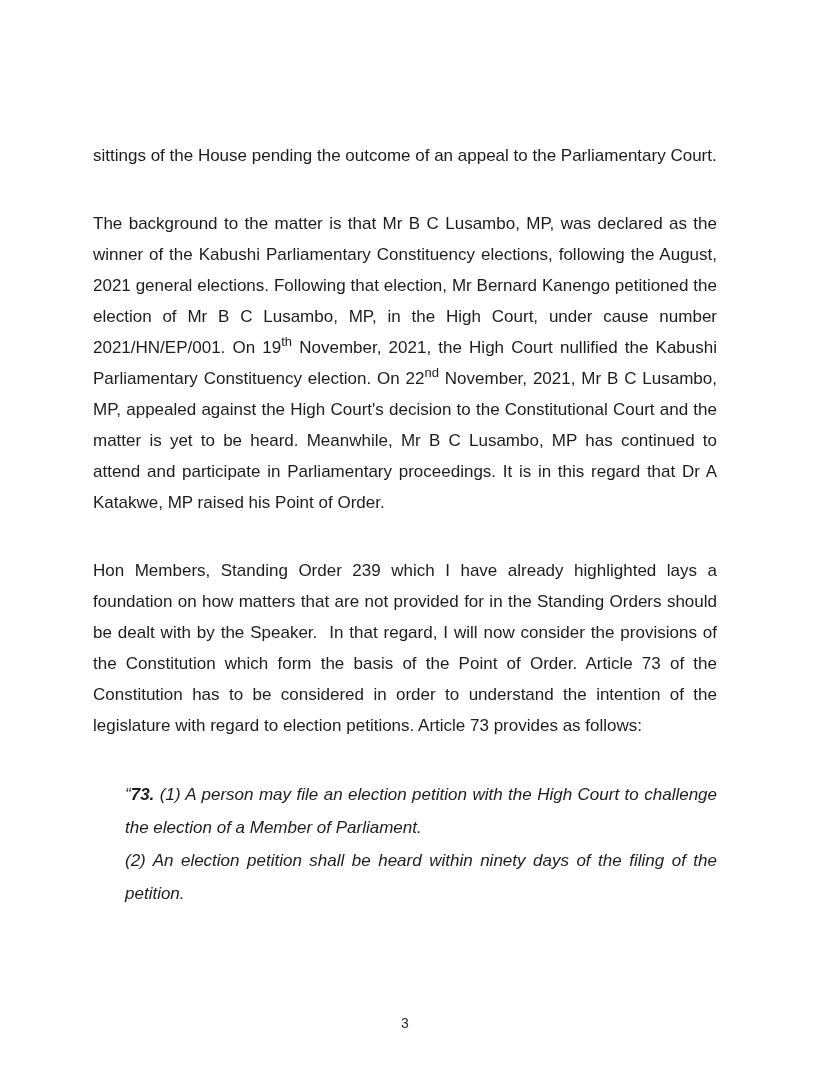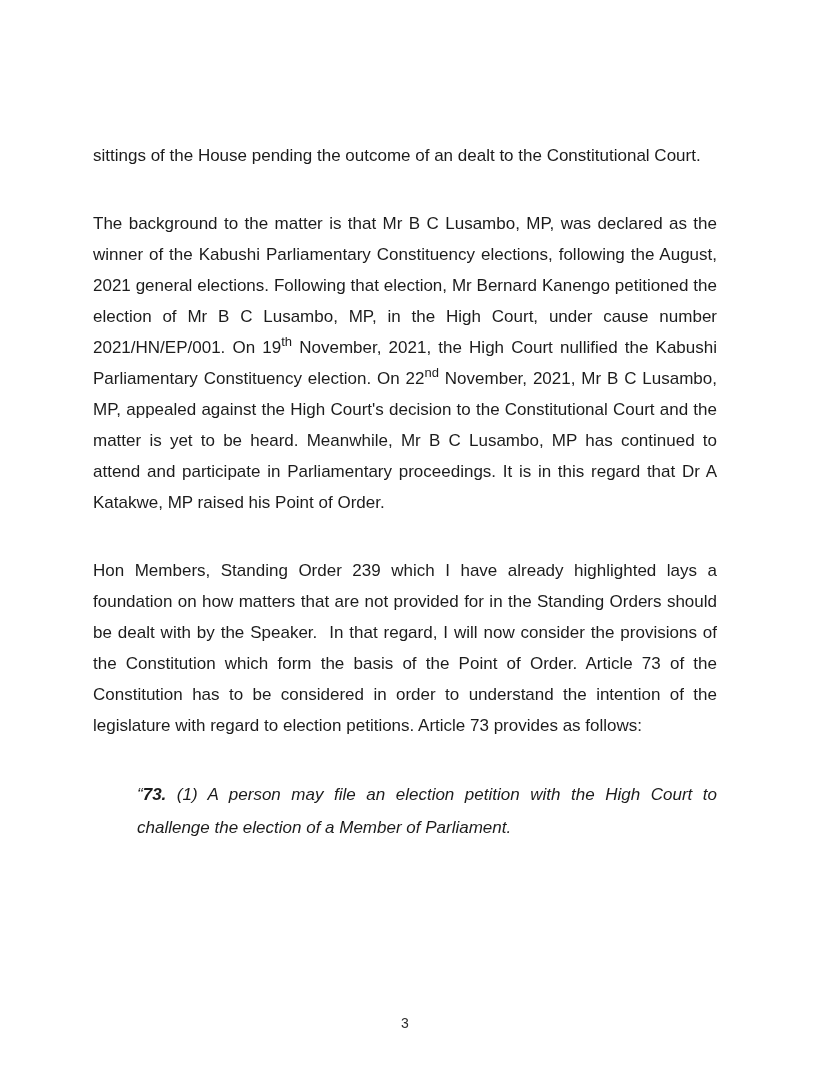--- a/index.html
+++ b/index.html
@@ -24,21 +24,21 @@
     padding: 0;
     font-size: 17px;
     color: #1c1c1c;
     text-align: justify;
   }
   p.body {
     line-height: 31px;
     margin-bottom: 37px;
   }
   .quote-block {
-    margin-left: 44px;
+    margin-left: 32px;
   }
   p.quote {
     line-height: 33px;
     font-style: italic;
   }
   p.quote b {
     font-weight: bold;
   }
   sup.ord {
     font-size: 13px;
@@ -57,23 +57,24 @@
   .page-number {
     font-size: 14px;
     color: #2b2b2b;
   }
 </style>
 </head>
 <body>
 
 <div class="page">
   <div class="content">
-      <p class="para body"><span>sittings of the House pending the outcome of an dealt to the Constitutional Court.</span></p>
+      <p class="para body"><span>sittings of the House pending the outcome of an appeal to the Parliamentary Court.</span></p>
       <p class="para body"><span>The background to the matter is that Mr B C Lusambo, MP, was declared as the winner of the Kabushi Parliamentary Constituency elections, following the August, 2021 general elections. Following that election, Mr Bernard Kanengo petitioned the election of Mr B C Lusambo, MP, in the High Court, under cause number 2021/HN/EP/001. On 19</span><sup class="ord">th</sup><span> November, 2021, the High Court nullified the Kabushi Parliamentary Constituency election. On 22</span><sup class="ord">nd</sup><span> November, 2021, Mr B C Lusambo, MP, appealed against the High Court's decision to the Constitutional Court and the matter is yet to be heard. Meanwhile, Mr B C Lusambo, MP has continued to attend and participate in Parliamentary proceedings. It is in this regard that Dr A Katakwe, MP raised his Point of Order.</span></p>
       <p class="para body"><span>Hon Members, Standing Order 239 which I have already highlighted lays a foundation on how matters that are not provided for in the Standing Orders should be dealt with by the Speaker.&nbsp; In that regard, I will now consider the provisions of the Constitution which form the basis of the Point of Order. Article 73 of the Constitution has to be considered in order to understand the intention of the legislature with regard to election petitions. Article 73 provides as follows:</span></p>
       <div class="quote-block">
         <p class="para quote"><span>“</span><b>73.</b><span> (1) A person may file an election petition with the High Court to challenge the election of a Member of Parliament.</span></p>
+        <p class="para quote"><span>(2) An election petition shall be heard within ninety days of the filing of the petition.</span></p>
       </div>
     </div>
   <div class="page-footer">
     <span class="page-number">3</span>
   </div>
 </div>
 
 </body></html>

